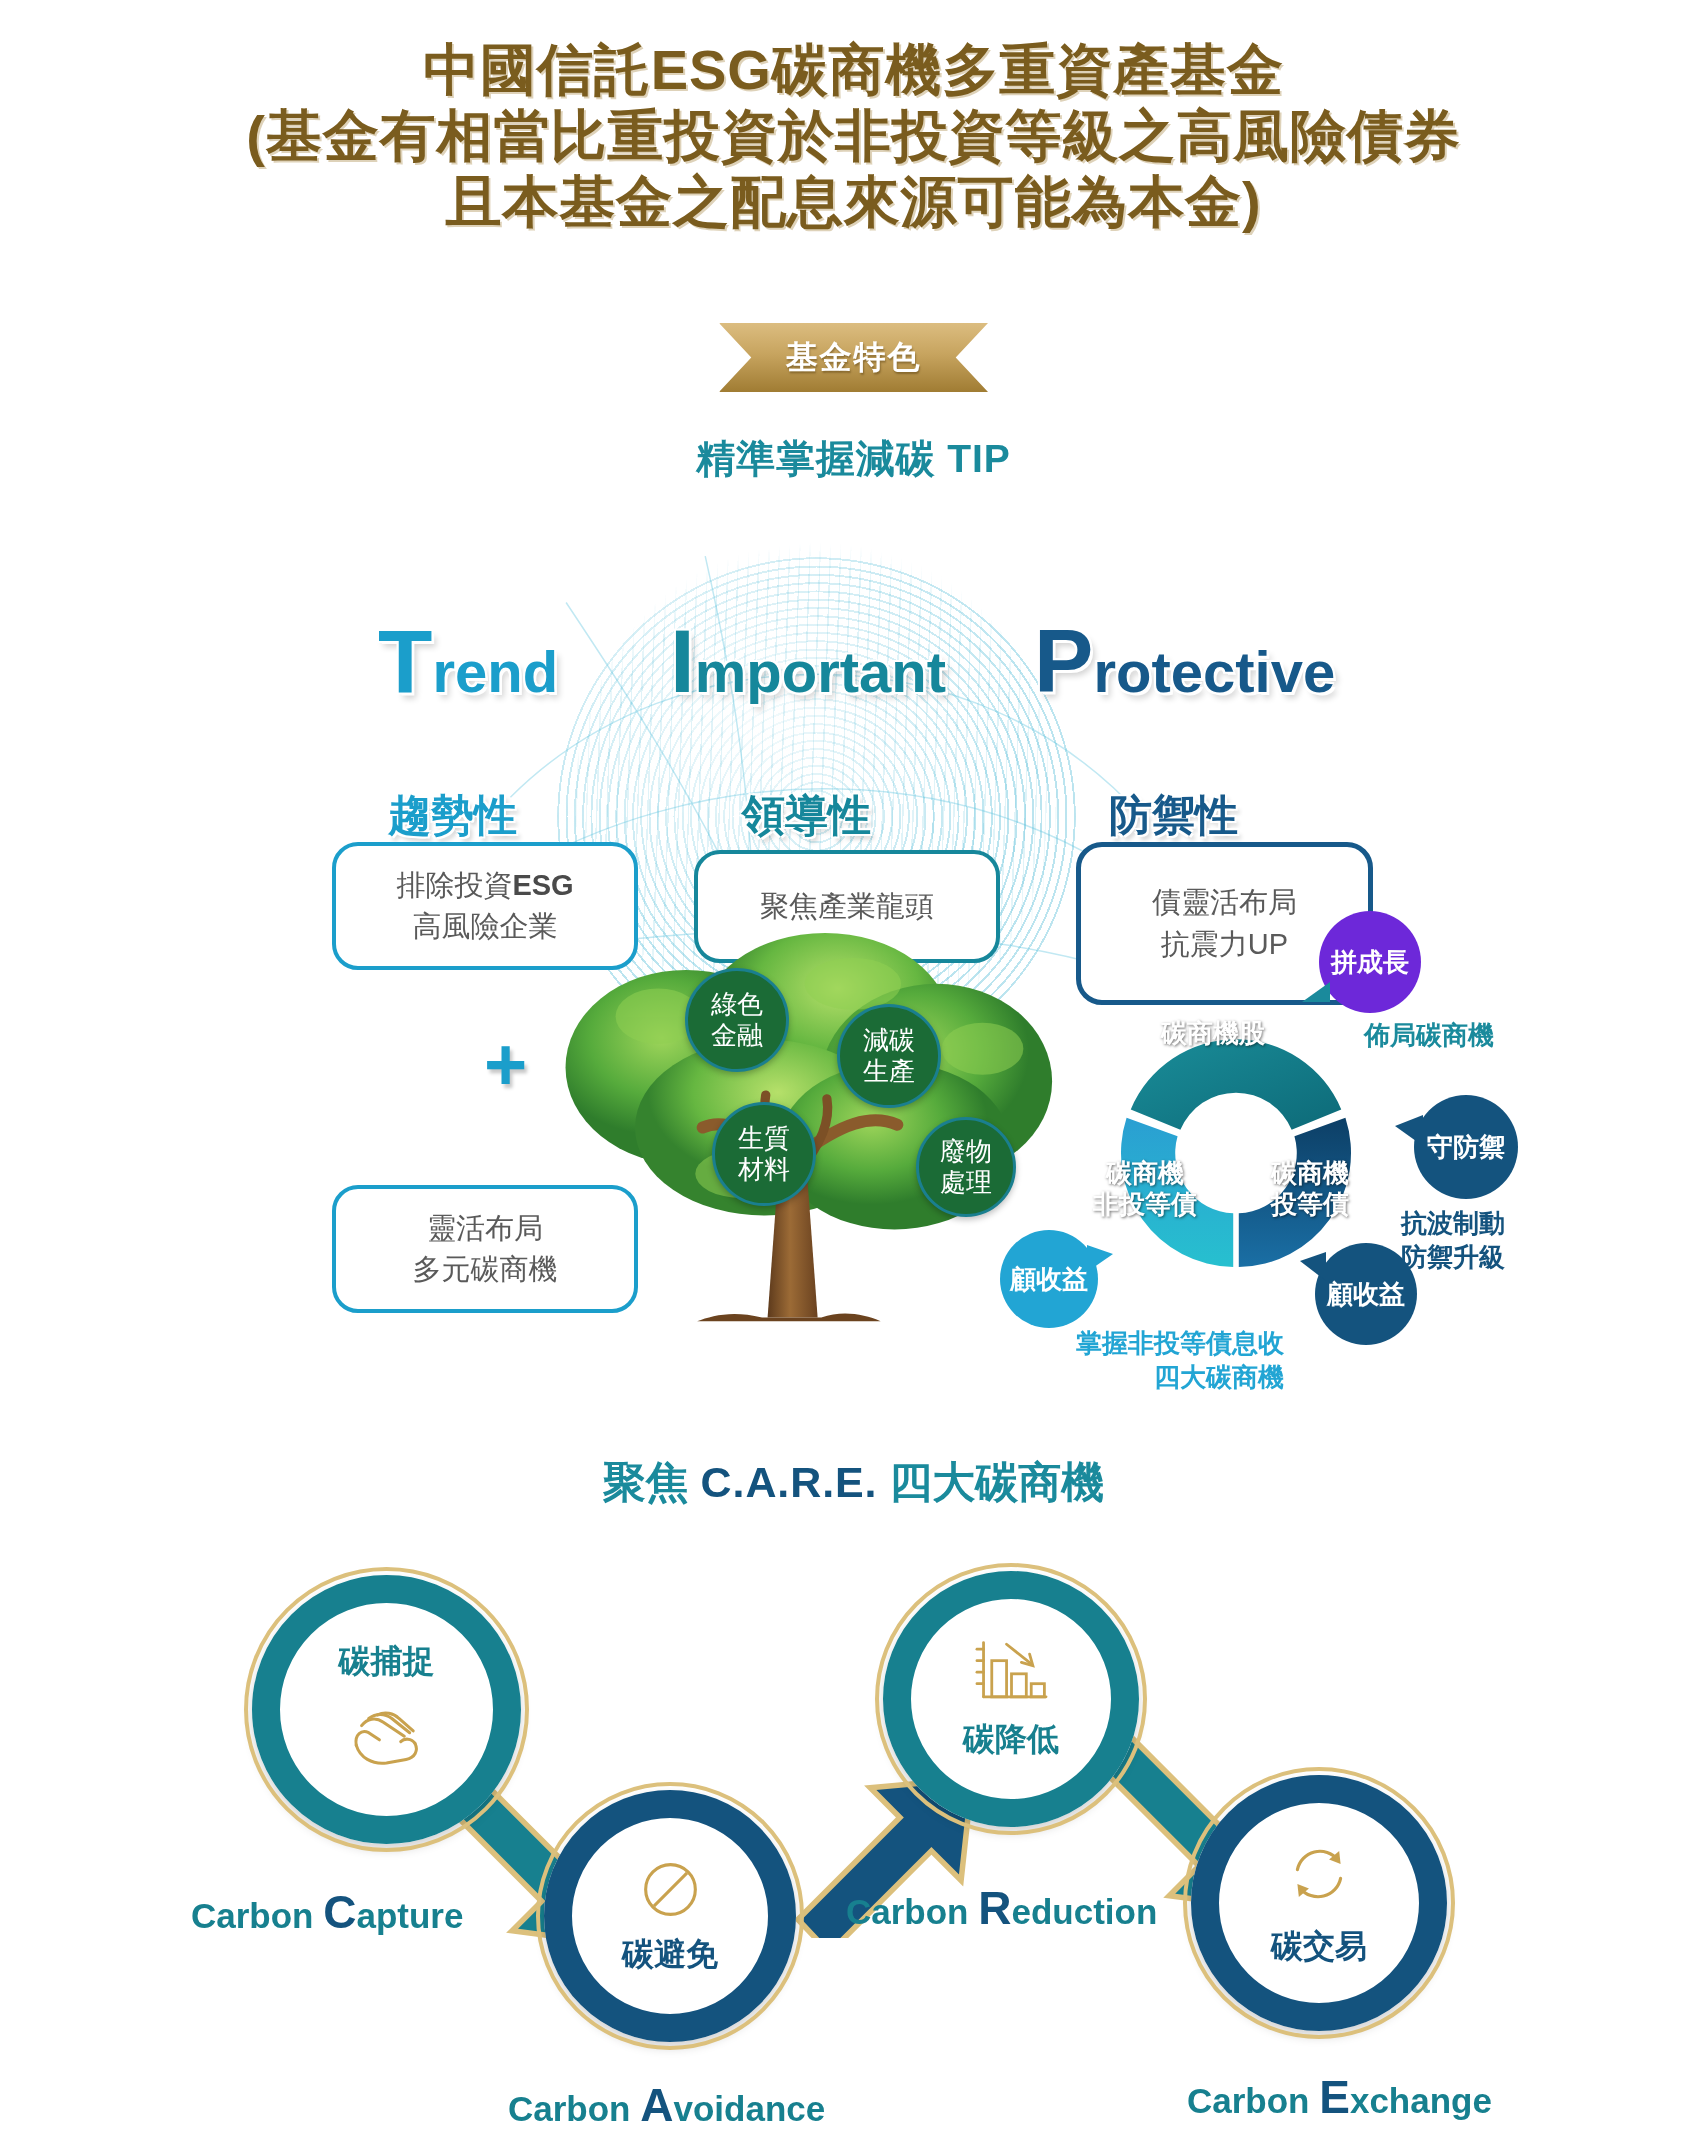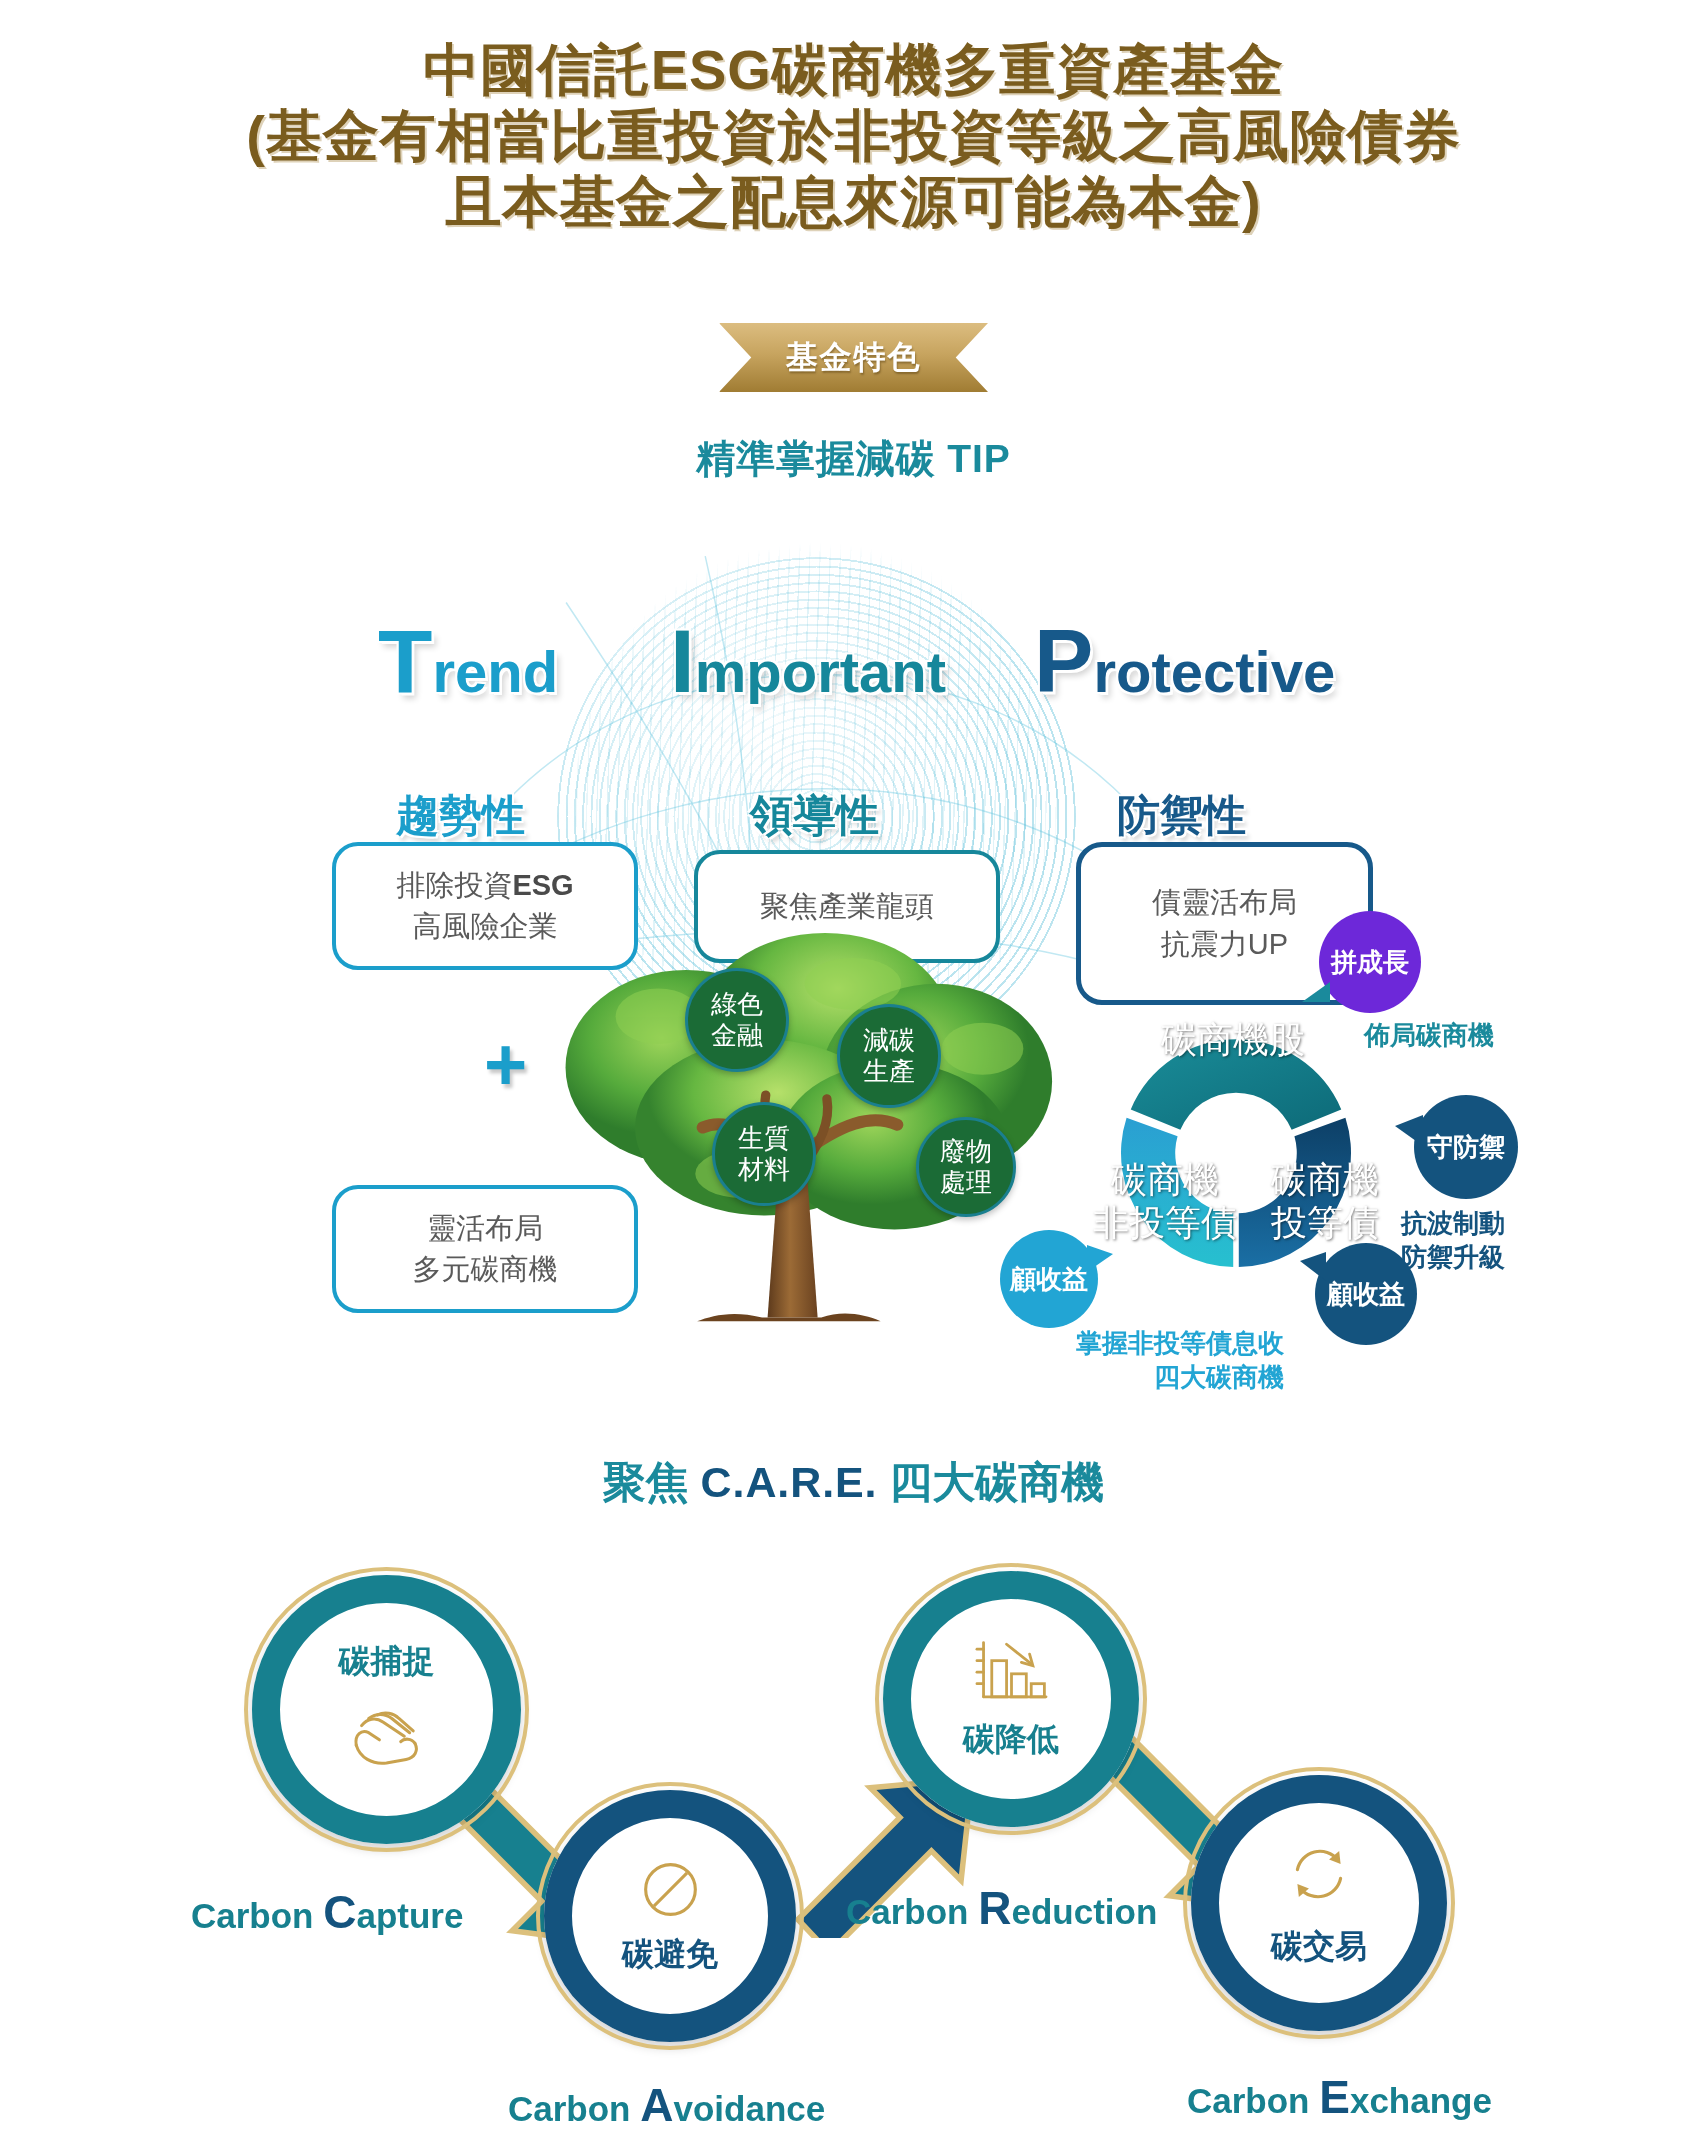--- a/index.html
+++ b/index.html
@@ -69,21 +69,21 @@
   
   .tipword { position:absolute; font-weight:bold; white-space:nowrap;
     text-shadow: 2.8px 2.8px 0 #fff, -1.9px -1.9px 0 #fff, 1.9px -1.9px 0 #fff, -1.9px 1.9px 0 #fff, 4.6px 5.6px 6.5px rgba(0,0,0,.18); }
   .tipword .cap { font-size: 89px; }
   .tipword .rest { font-size: 58px; }
   #w-trend { left: 378px; top: 610px; color: #1b9ecb; }
   #w-important { left: 670px; top: 610px; color: #16879b; }
   #w-protective { left: 1034px; top: 610px; color: #17598a; }
 
   .cnlabel { position:absolute; font-size:43px; font-weight:bold; white-space:nowrap;
-    text-shadow: 1.9px 1.9px 0 #fff, -1.9px -1.9px 0 #fff, 1.9px -1.9px 0 #fff, -1.9px 1.9px 0 #fff, 3.7px 4.6px 4.6px rgba(0,0,0,.18); margin-left: 8px; }
+    text-shadow: 1.9px 1.9px 0 #fff, -1.9px -1.9px 0 #fff, 1.9px -1.9px 0 #fff, -1.9px 1.9px 0 #fff, 3.7px 4.6px 4.6px rgba(0,0,0,.18); }
   #cn-trend { left: 388px; top: 787px; color:#1b9ecb; }
   #cn-important { left: 742px; top: 787px; color:#16879b; }
   #cn-protective { left: 1109px; top: 787px; color:#17598a; }
 
   
   .rbox { position:absolute; background:#fff; border-radius: 26px;
     display:flex; flex-direction:column; align-items:center; justify-content:center;
     color:#5a5a5a; font-size:29px; line-height:1.42; text-align:center; }
   #box-trend { left: 332px; top: 842px; width: 306px; height: 128px; border: 4.6px solid #1b9ecb; }
   #box-important { left: 694px; top: 850px; width: 306px; height: 113px; border: 4.6px solid #16879b; }
@@ -104,21 +104,21 @@
     display:flex; align-items:center; justify-content:center; text-align:center;
     color:#fff; font-weight:normal; font-size:26px; line-height:1.18;
     box-shadow: 0 2.8px 6.5px rgba(0,0,0,.25); }
   #gb-1 { left: 685px; top: 968px; width: 104px; height: 104px; }
   #gb-2 { left: 837px; top: 1004px; width: 104px; height: 104px; }
   #gb-3 { left: 712px; top: 1102px; width: 104px; height: 104px; }
   #gb-4 { left: 916px; top: 1117px; width: 100px; height: 100px; }
 
   
   .donut-wrap { position:absolute; left: 1083px; top: 1000px; width: 306px; height: 306px; }
-  .donut-lbl { position:absolute; color:#fff; font-weight:normal; font-size:36px;
+  .donut-lbl { position:absolute; color:#fff; font-weight:bold; font-size:26px;
     text-align:center; line-height:1.2; white-space:nowrap;
     text-shadow: 0.9px 0.9px 2.8px rgba(0,0,0,.55); }
   #dl-stock { left: 1161px; top: 1018px; }
   #dl-hy { left: 1093px; top: 1158px; }
   #dl-ig { left: 1271px; top: 1158px; }
 
   
   .sbub { position:absolute; border-radius:50%;
     display:flex; align-items:center; justify-content:center;
     color:#fff; font-weight:bold; font-size:26px; white-space:nowrap; }

